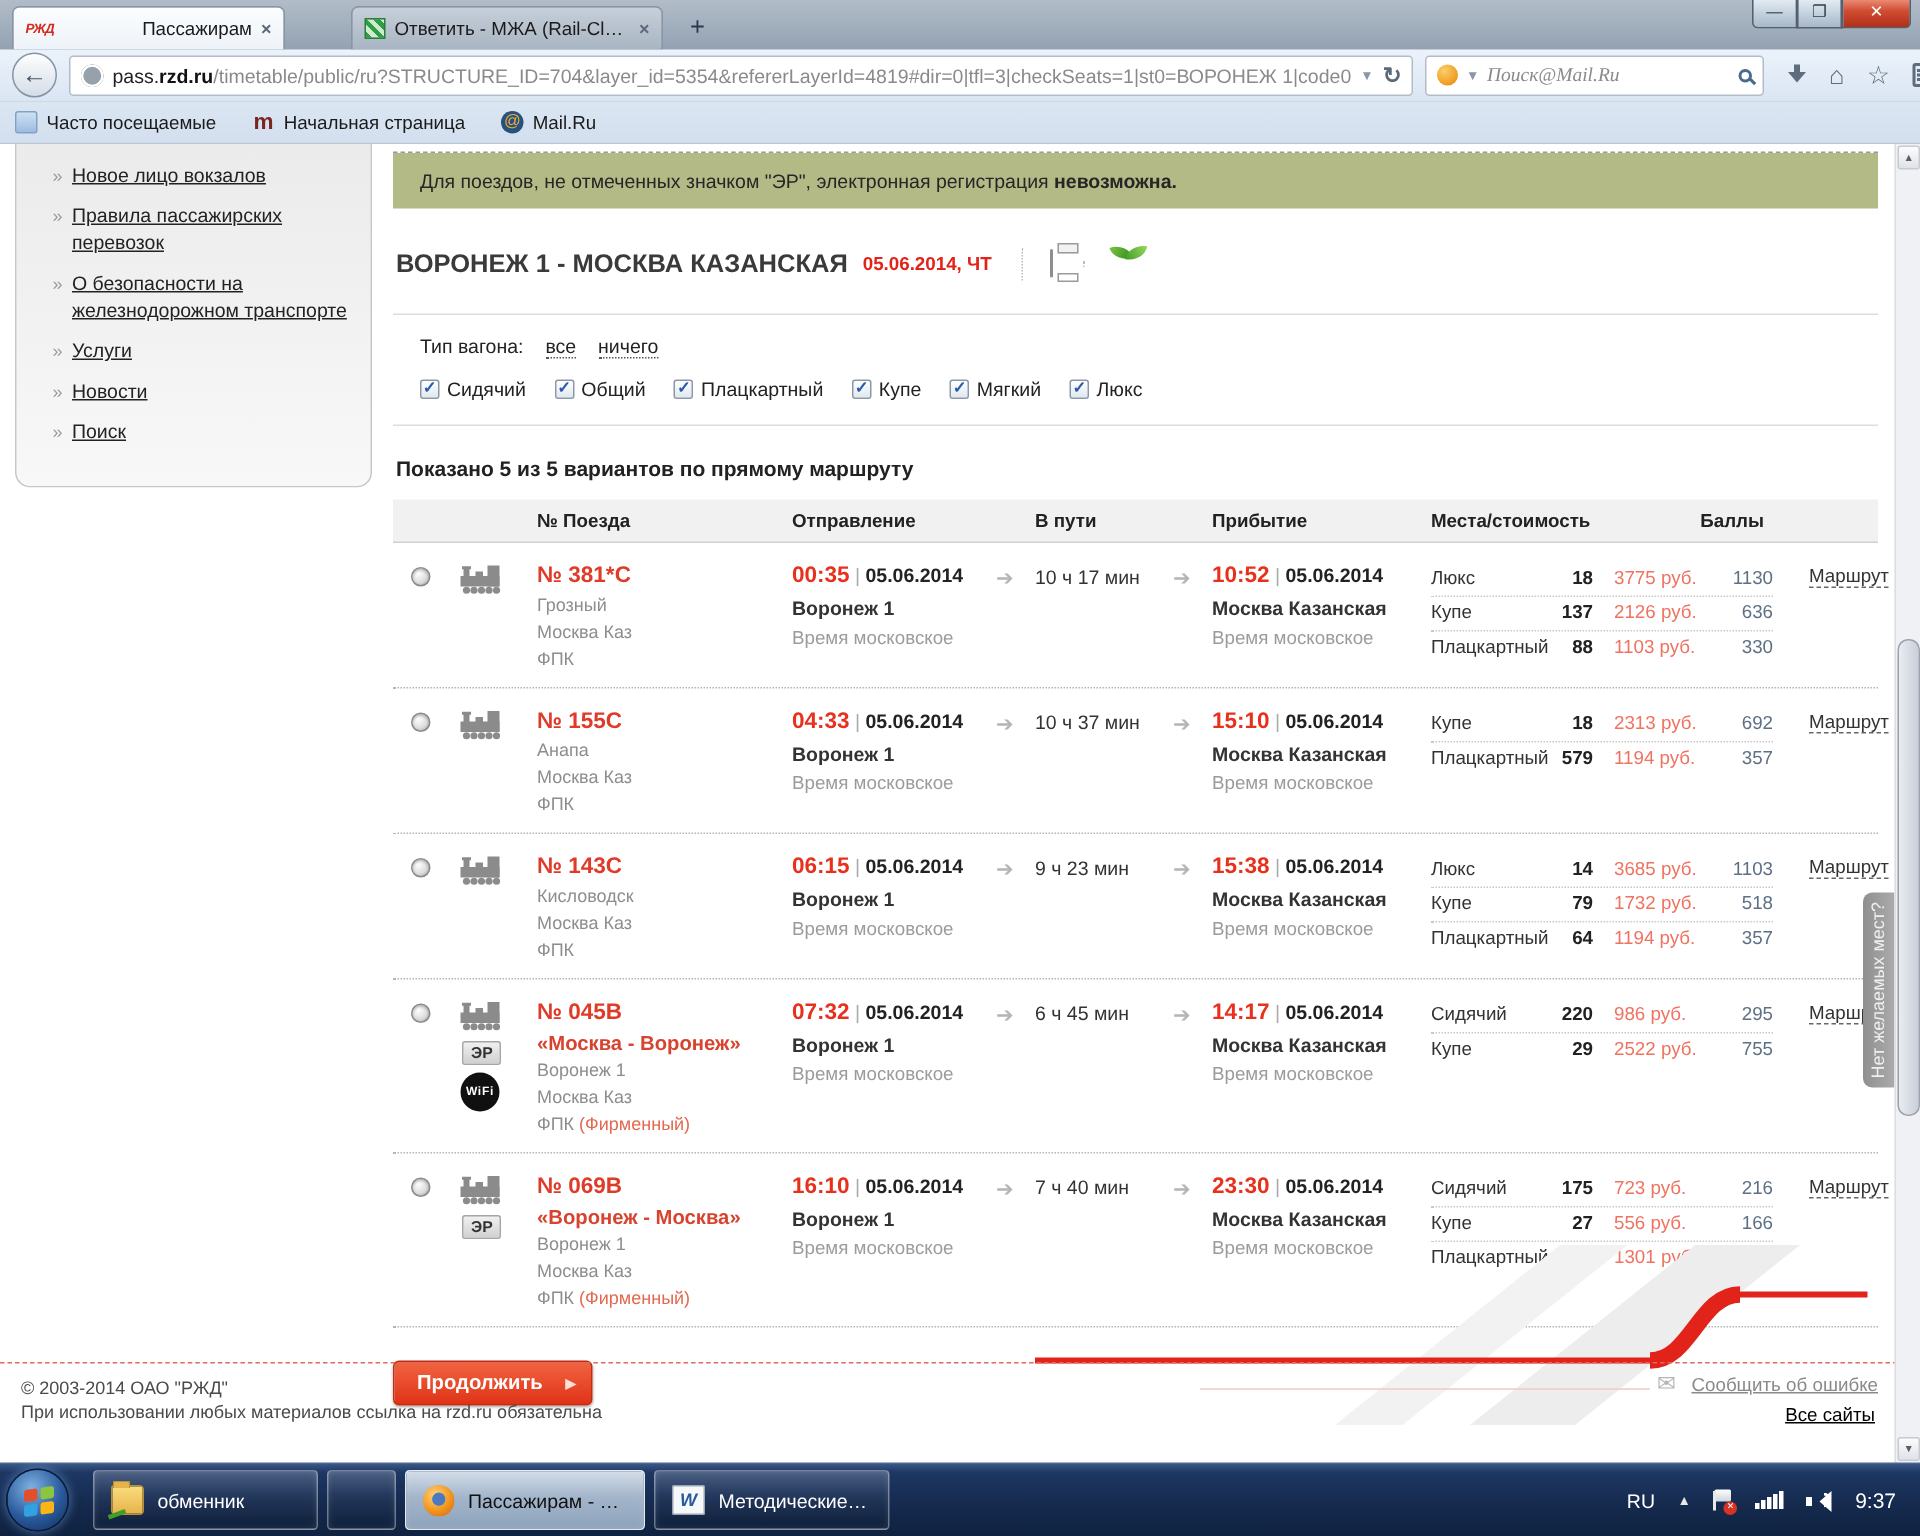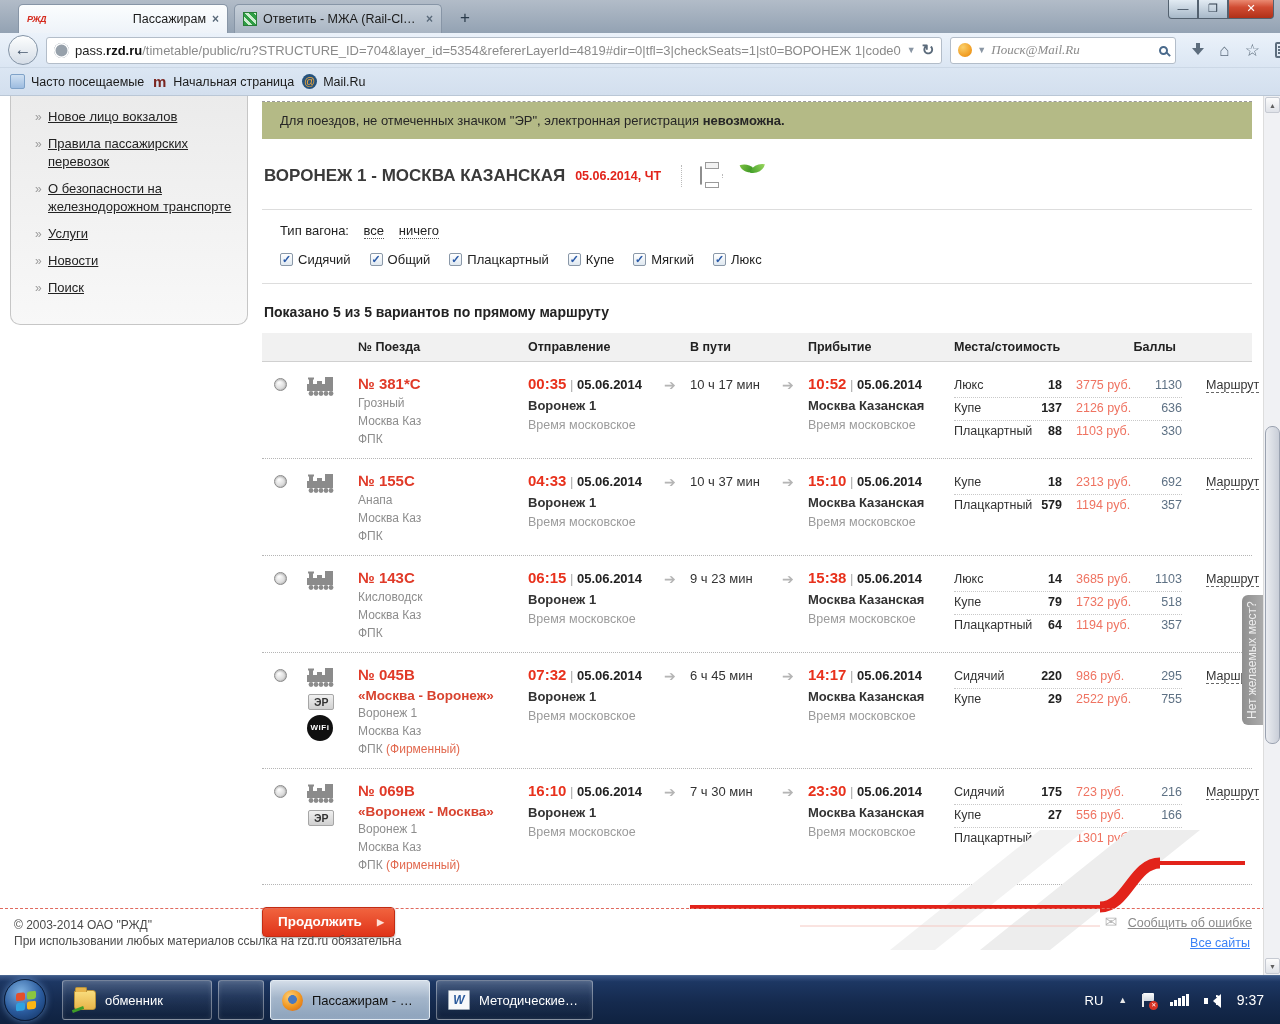--- a/index.html
+++ b/index.html
@@ -5,21 +5,21 @@
   * { margin:0; padding:0; box-sizing:border-box; }
   html,body { width:1280px; height:1024px; overflow:hidden; }
   body { font-family:"Liberation Sans",sans-serif; background:#fff; position:relative; }
   a { cursor:pointer; }
 
   
   #chrome { position:absolute; top:0; left:0; width:1280px; height:96px; }
   .tabstrip { height:33px; background:linear-gradient(#b2bcc8,#93a2b3); position:relative; }
   .tab { position:absolute; bottom:0; height:29px; border-radius:5px 5px 0 0; border:1px solid #8795a6; border-bottom:none;
          display:flex; align-items:center; padding:0 8px; gap:6px; font-size:12.5px; color:#1a1a1a; cursor:pointer; }
-  .tab.active { left:18px; width:210px; background:linear-gradient(#fbfdfe,#eef3f9); }
+  .tab.active { left:8px; width:182px; background:linear-gradient(#fbfdfe,#eef3f9); }
   .tab.inactive { left:234px; width:208px; background:linear-gradient(#c6cfd9,#a9b5c3); }
   .tab-label { white-space:nowrap; overflow:hidden; text-overflow:ellipsis; flex:1;text-align:right; }
   .tab-close { color:#5a6a7a; font-size:12px; font-weight:bold; cursor:pointer; }
   .rzd-logo { color:#d52b1e; font-weight:bold; font-style:italic; font-size:9px; letter-spacing:-0.5px; }
   .green-icon { width:14px; height:14px; flex:0 0 auto; border:1px solid #2a7d38;
                 background:repeating-linear-gradient(45deg,#2f9e44 0 3px,#cdeccf 3px 6px); }
   .newtab { position:absolute; left:452px; bottom:3px; width:26px; height:23px; text-align:center; line-height:22px;
             font-size:17px; color:#2a3a4a; border-radius:3px; cursor:pointer; }
   .win-buttons { position:absolute; top:0; right:6px; display:flex; }
   .win-btn { width:30px; height:19px; background:linear-gradient(#e2ebf3,#a7b8c8); border:1px solid #53616f; border-top:none;
@@ -48,21 +48,21 @@
   .mag::after { content:""; position:absolute; width:6px; height:2px; background:#4a6a8c; transform:rotate(45deg);
                 right:-5px; bottom:-2px; }
   .tool-icons { display:flex; gap:15px; margin-left:8px; align-items:center; color:#5d6d7d; }
   .tool { font-size:17px; cursor:pointer; line-height:1; }
   .dl-arrow { width:12px; height:14px; position:relative; cursor:pointer; }
   .dl-arrow::before { content:""; position:absolute; left:4px; top:0; width:4px; height:6px; background:#5d6d7d; }
   .dl-arrow::after { content:""; position:absolute; left:0; top:5px; border:6px solid transparent; border-top:7px solid #5d6d7d; }
   .clipboard { width:13px; height:16px; border:2px solid #5d6d7d; border-radius:2px; position:relative; cursor:pointer; }
   .clipboard::before { content:""; position:absolute; left:1px; top:2px; width:7px; height:1.5px; background:#5d6d7d;
                 box-shadow:0 3px 0 #5d6d7d, 0 6px 0 #5d6d7d; }
-  .bookmarks { height:28px; display:flex; align-items:center; gap:8px; padding:0 10px;
+  .bookmarks { height:28px; display:flex; align-items:center; gap:24px; padding:0 10px;
                background:linear-gradient(#dbe6f3,#d3dfee); font-size:12.5px; color:#1a1a1a; border-bottom:1px solid #bac7d6; }
   .bm-item { display:flex; align-items:center; gap:6px; cursor:pointer; }
   .bm-ico { width:15px; height:15px; border-radius:2px; flex:0 0 auto; }
   .ico-frequently-visited { background:linear-gradient(#cfe0f2,#9dbce0); border:1px solid #7fa2c8; }
   .ico-mail-m { background:none; color:#7a2520; font-weight:bold; font-size:15px; line-height:15px; text-align:center; }
   .ico-mailru-at { border-radius:50%; background:#26527c; color:#f2a93b; font-size:11px; line-height:15px; text-align:center; }
 
   
   #page { position:absolute; top:96px; left:0; width:1280px; height:879px; background:#fff; }
 
@@ -151,21 +151,21 @@
   .sb-btn { position:absolute; left:1px; width:15px; height:16px; background:linear-gradient(#fcfcfc,#dfe2e8);
             border:1px solid #c6cad2; border-radius:2px; color:#5f5f5f; font-size:7px; text-align:center; line-height:15px; cursor:pointer; }
   .sb-up { top:1px; } .sb-down { bottom:1px; }
   .sb-thumb { position:absolute; top:330px; left:1px; width:15px; height:318px; cursor:grab;
               background:linear-gradient(to right,#eaecf0,#c9ced8); border:1px solid #9aa2b0; border-radius:7px; }
 
   .swoosh { position:absolute; left:680px; top:734px; width:580px; height:120px; pointer-events:none; }
   .footer { position:absolute; left:0; top:812px; width:1280px; height:67px; border-top:1px dashed #e0695e;
             padding:9px 0 0 14px; font-size:12px; color:#4a4a4a; }
   .footer .fline { margin-bottom:2px; line-height:14px; }
-  .all-sites { position:absolute; right:30px; top:27px; color:#3b82f6; text-decoration:underline; font-size:12.5px;text-align:center; }
+  .all-sites { position:absolute; right:30px; top:27px; color:#000000; text-decoration:underline; font-size:12.5px;text-align:center; }
 
   
   #taskbar { position:absolute; left:0; top:975px; width:1280px; height:49px; display:flex; align-items:center;
              background:linear-gradient(#3a5685,#1d3763 12%,#152a4e 55%,#0f2240); border-top:1px solid #4a6690; }
   .start-orb { width:42px; height:42px; border-radius:50%; margin:0 10px 0 4px; position:relative; cursor:pointer;
                background:radial-gradient(circle at 40% 30%,#7fb2e2,#2a5a9c 55%,#102c58); border:1px solid #0a1c38;
                box-shadow:0 0 7px rgba(130,185,255,.55); }
   .orb-flag { position:absolute; left:11px; top:12px; width:20px; height:18px; display:grid; transform:skewY(-8deg);
               grid-template-columns:9px 9px; grid-template-rows:8px 8px; gap:1.5px; }
   .orb-flag i { border-radius:2px; display:block; }
@@ -567,21 +567,21 @@
             </svg>
             <span class="er-badge">ЭР</span>
           </div>
           <div><a class="t-num">№ 069В</a><div class="t-name">«Воронеж - Москва»</div><div class="t-line">Воронеж 1</div><div class="t-line">Москва Каз</div><div class="t-line">ФПК <span class="firm">(Фирменный)</span></div></div>
           <div>
             <div class="dt"><span class="time">16:10</span><span class="pipe"> | </span><span class="date">05.06.2014</span></div>
             <div class="station">Воронеж 1</div>
             <div class="note">Время московское</div>
           </div>
           <div class="c-arrow">➔</div>
-          <div class="c-dur">7 ч 30 мин</div>
+          <div class="c-dur">7 ч 40 мин</div>
           <div class="c-arrow">➔</div>
           <div>
             <div class="dt"><span class="time">23:30</span><span class="pipe"> | </span><span class="date">05.06.2014</span></div>
             <div class="station">Москва Казанская</div>
             <div class="note">Время московское</div>
           </div>
           <div>
             <div class="seat-row">
               <span class="s-class">Сидячий</span>
               <span class="s-count">175</span>

